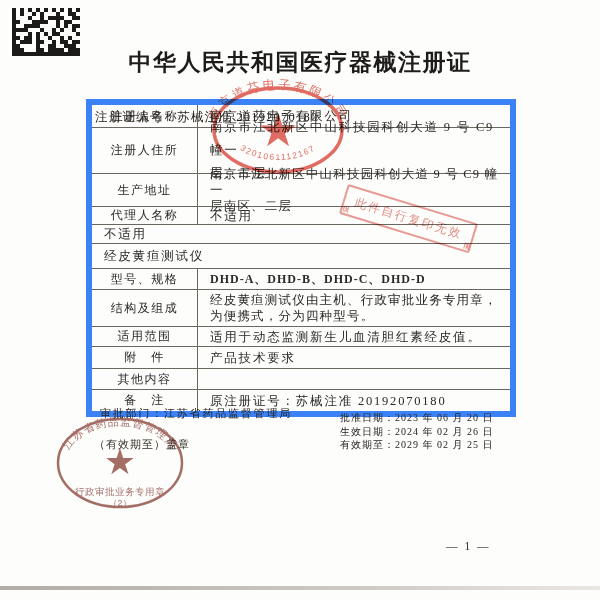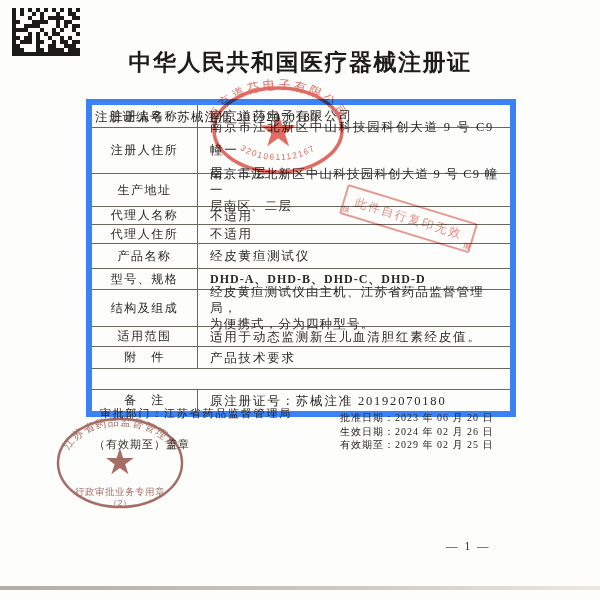--- a/index.html
+++ b/index.html
@@ -208,57 +208,56 @@
         <span class="vline">层南区、二层</span>
       </div>
   </div>
   <div class="trow" style="height:18px">
     <div class="tlabel">代理人名称</div>
     <div class="tvalue">
         <span class="vline">不适用</span>
       </div>
   </div>
   <div class="trow" style="height:19px">
-    <div class="tlabel">代理人住所</div>
     <div class="tvalue">
         <span class="vline">不适用</span>
       </div>
   </div>
   <div class="trow" style="height:25px">
-    <div class="tlabel">产品名称</div>
     <div class="tvalue">
         <span class="vline">经皮黄疸测试仪</span>
       </div>
   </div>
   <div class="trow" style="height:21px">
     <div class="tlabel">型号、规格</div>
     <div class="tvalue latin">
         <span class="vline">DHD-A、DHD-B、DHD-C、DHD-D</span>
       </div>
   </div>
   <div class="trow" style="height:37px">
     <div class="tlabel">结构及组成</div>
     <div class="tvalue lh16">
-        <span class="vline">经皮黄疸测试仪由主机、江苏省药品监督管理局，</span>
+        <span class="vline">经皮黄疸测试仪由主机、行政审批业务专用章，</span>
         <span class="vline">为便携式，分为四种型号。</span>
       </div>
   </div>
   <div class="trow" style="height:20px">
     <div class="tlabel">适用范围</div>
     <div class="tvalue">
         <span class="vline">适用于动态监测新生儿血清胆红素经皮值。</span>
       </div>
   </div>
   <div class="trow" style="height:22px">
     <div class="tlabel">附　件</div>
     <div class="tvalue">
         <span class="vline">产品技术要求</span>
       </div>
   </div>
   <div class="trow" style="height:21px">
+    <div class="tlabel">其他内容</div>
     <div class="tvalue">
         <span class="vline"></span>
       </div>
   </div>
   <div class="trow" style="height:22px">
     <div class="tlabel">备　注</div>
     <div class="tvalue">
         <span class="vline">原注册证号：苏械注准 20192070180</span>
       </div>
   </div>

